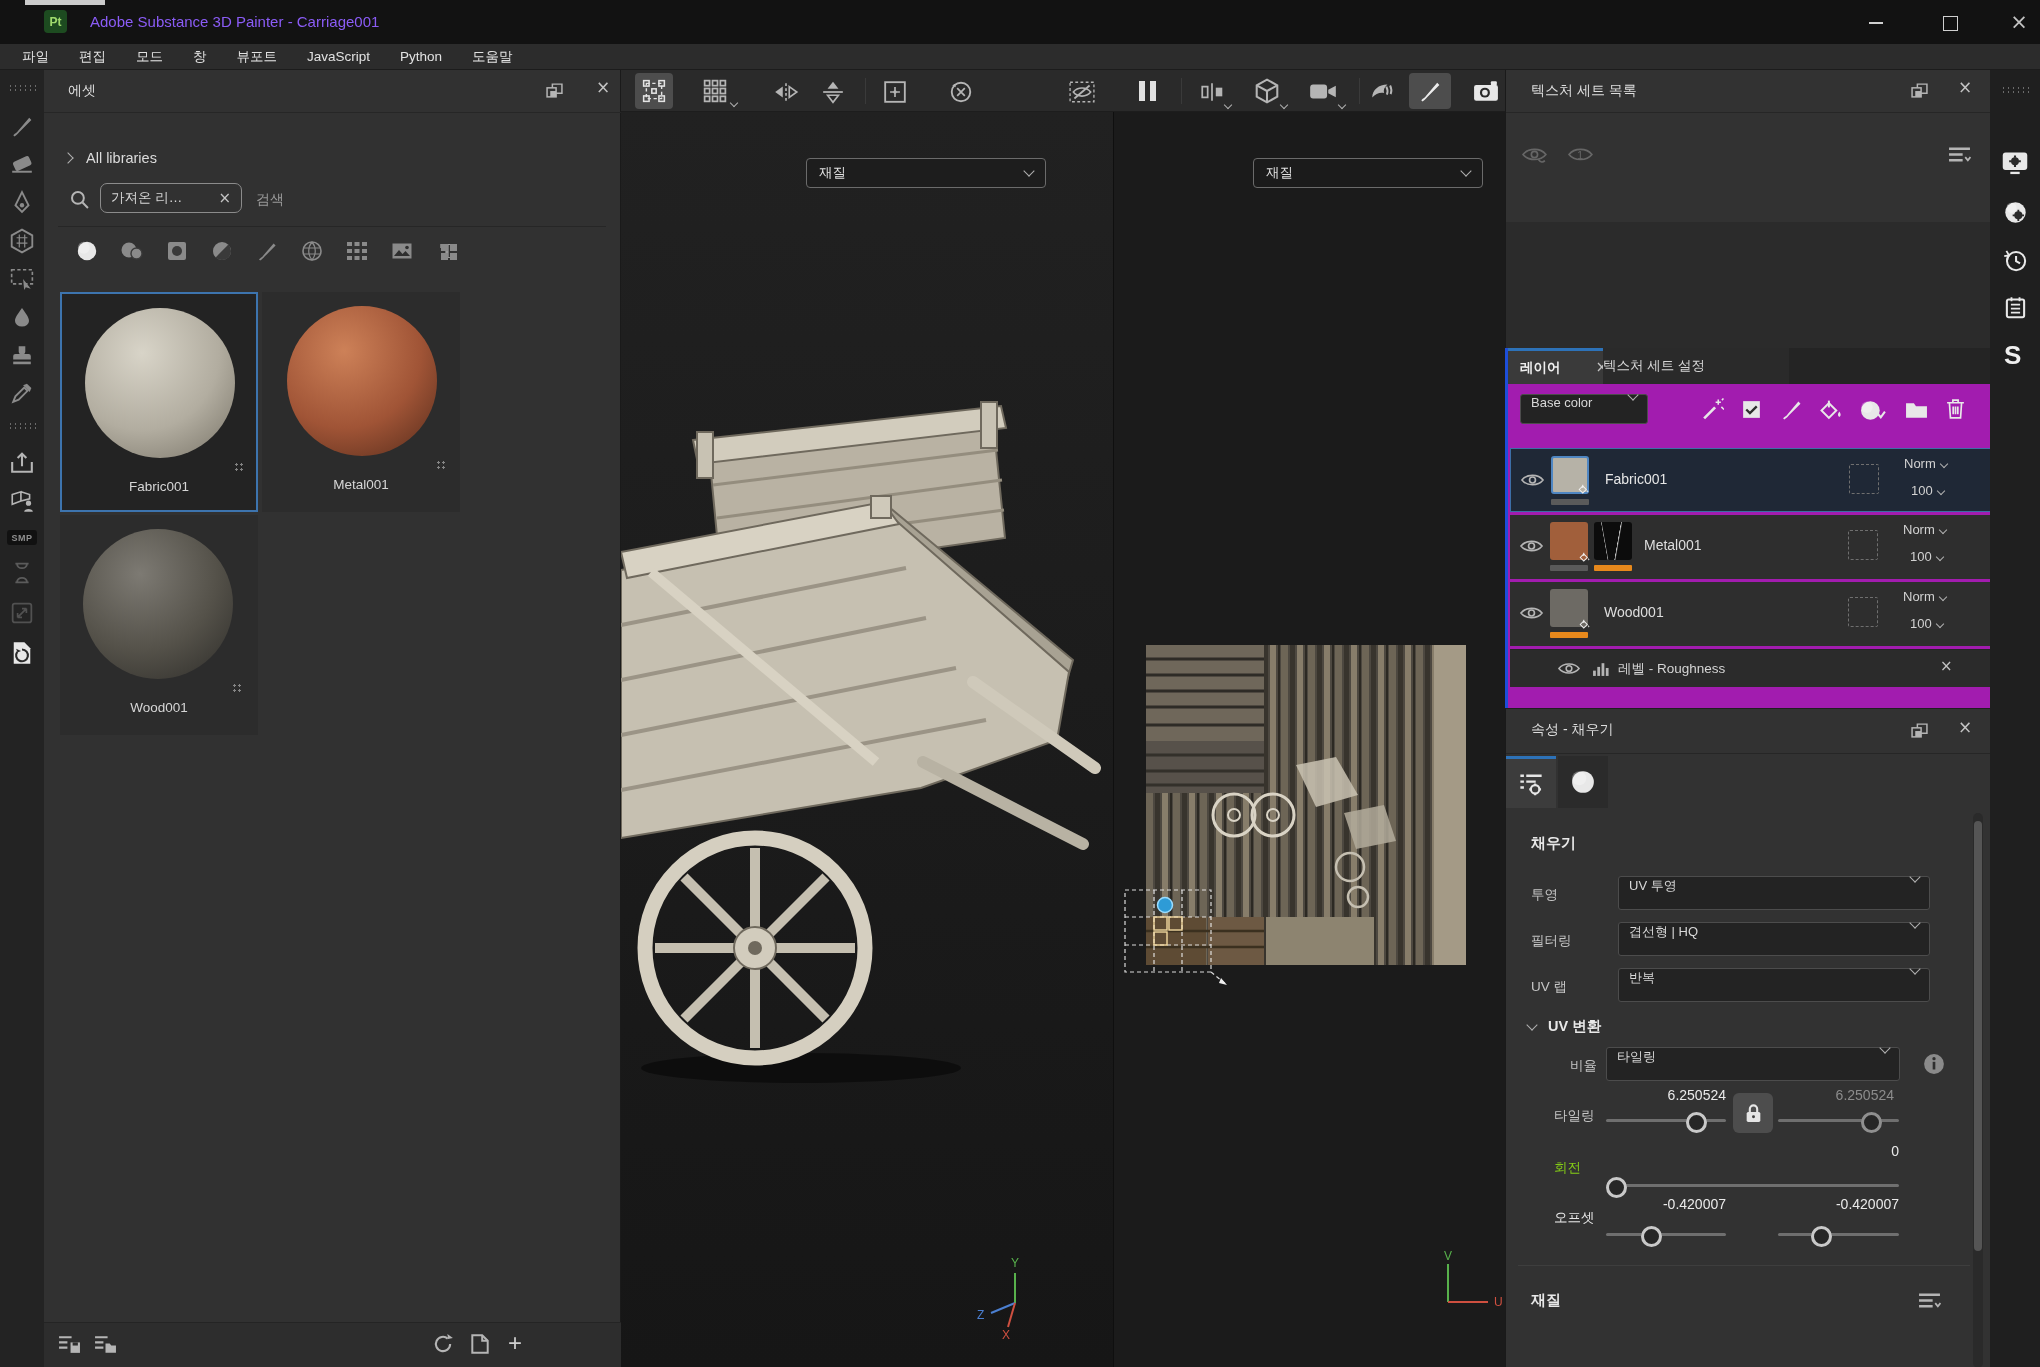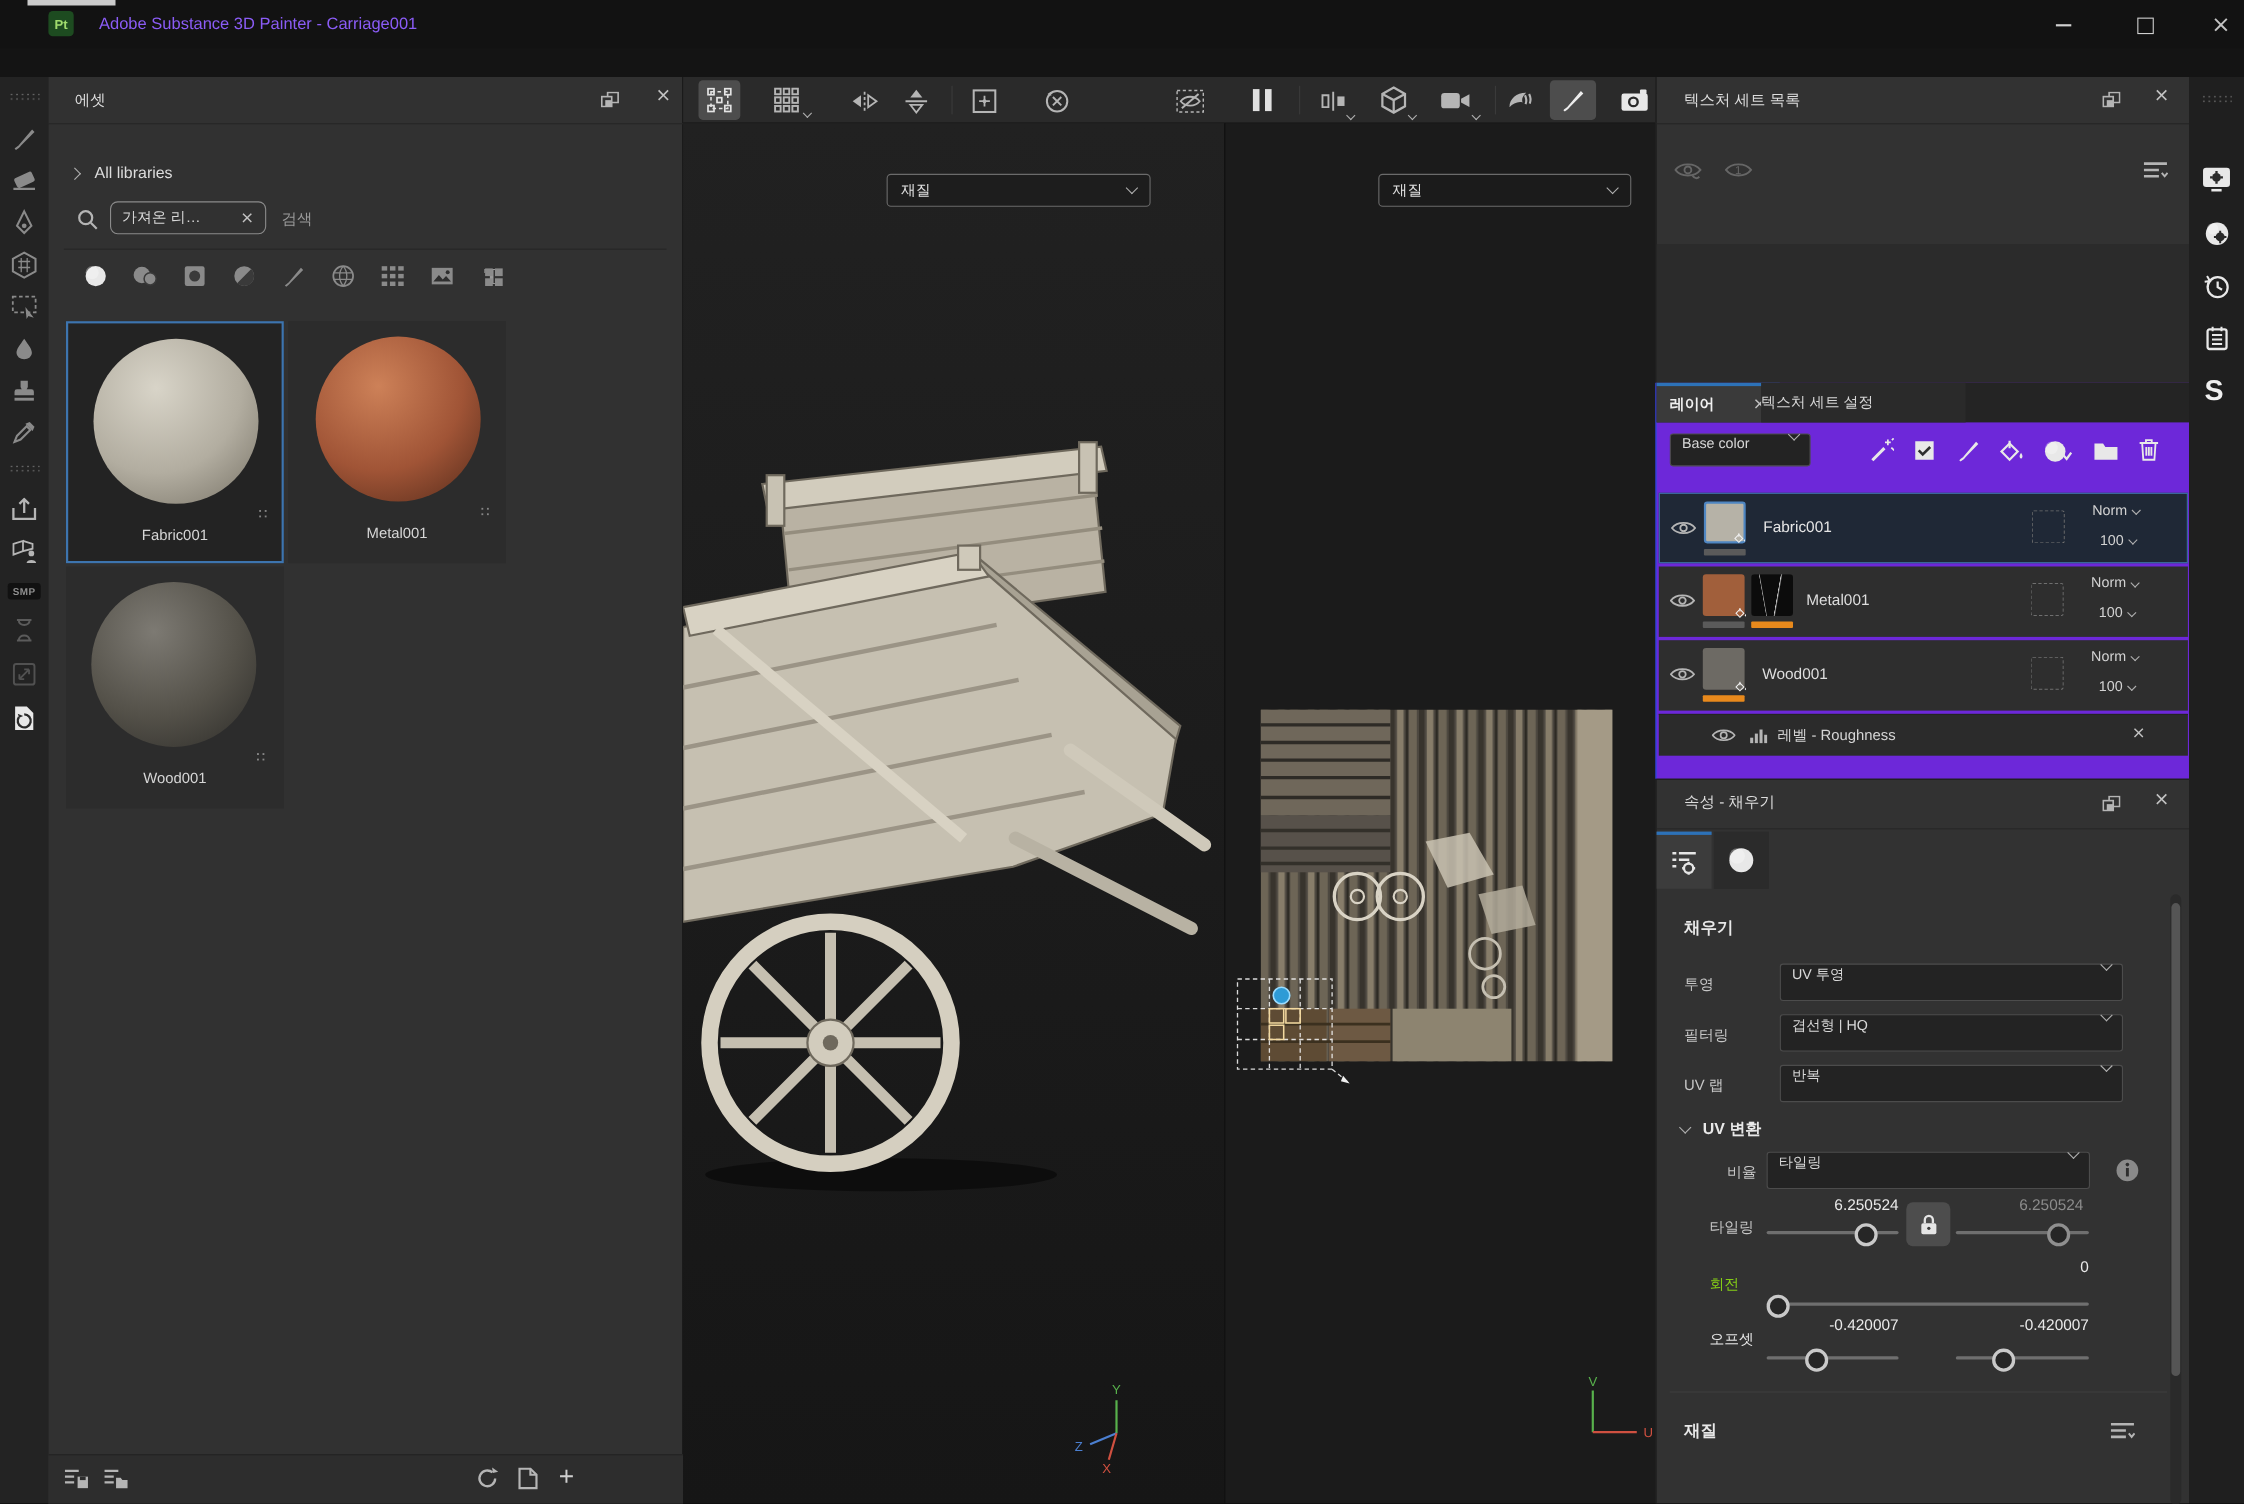--- a/index.html
+++ b/index.html
@@ -327,20 +327,30 @@
       <div style="width:14px;height:2px;background:#d0d0d0;"></div>
     </div>
     <div class="abs" style="left:1930px;top:12px;width:40px;height:22px;display:flex;align-items:center;justify-content:center;">
       <div style="width:13px;height:13px;border:1.5px solid #d0d0d0;"></div>
     </div>
     <div class="abs" style="left:1998px;top:8px;width:42px;height:28px;display:flex;align-items:center;justify-content:center;">
       <span class="xbtn" style="font-size:21px;">×</span>
     </div>
   </div>
 
+  <div class="abs" style="left:0;top:44px;width:2040px;height:26px;background:#2c2c2c;display:flex;align-items:center;gap:30px;padding-left:22px;border-bottom:1px solid #1c1c1c;box-sizing:border-box;">
+    <span class="menu-item">파일</span>
+    <span class="menu-item">편집</span>
+    <span class="menu-item">모드</span>
+    <span class="menu-item">창</span>
+    <span class="menu-item">뷰포트</span>
+    <span class="menu-item">JavaScript</span>
+    <span class="menu-item">Python</span>
+    <span class="menu-item">도움말</span>
+  </div>
 
   <div class="abs" style="left:0;top:70px;width:44px;height:1297px;background:#232323;border-right:1px solid #191919;">
     <div class="abs grip" style="left:8px;top:14px;width:28px;height:8px;"></div>
     <div class="abs ic dim" style="left:10px;top:44px;">
         <svg width="24" height="24">
           <use href="#i-brush"></use>
         </svg>
       </div>
     <div class="abs ic dim" style="left:10px;top:82px;">
         <svg width="24" height="22">
@@ -738,21 +748,21 @@
       </div>
     <div class="abs ic" style="left:442px;top:76px;">
         <svg width="23" height="17">
           <use href="#i-sort"></use>
         </svg>
       </div>
 
     <div class="abs" style="left:0;top:152px;width:485px;height:126px;background:#2b2b2b;"></div>
   </div>
 
-  <div class="abs" style="left:1505px;top:348px;width:485px;height:360px;background:#6d28d9;border-left:1px solid #1d4ed8;box-sizing:border-box;">
+  <div class="abs" style="left:1505px;top:348px;width:485px;height:360px;background:#a21caf;border-left:3px solid #1d4ed8;box-sizing:border-box;">
 
     <div class="abs" style="left:0;top:0;width:485px;height:36px;background:#242424;">
       <div class="abs" style="left:0;top:0;width:112px;height:36px;background:#3a3a3a;border-top:3px solid #2d72b8;box-sizing:border-box;display:flex;align-items:center;justify-content:space-between;padding:0 12px;">
         <span class="txt" style="color:#efefef;font-size:13.5px;font-weight:bold;">레이어</span>
         <span class="xbtn" style="font-size:15px;">×</span>
       </div>
       <div class="abs" style="left:95px;top:0;width:186px;height:36px;background:#2a2a2a;display:flex;align-items:center;justify-content:flex-start;">
         <span class="txt" style="color:#d6d6d6;font-size:13.5px;">텍스처 세트 설정</span>
       </div>
     </div>

